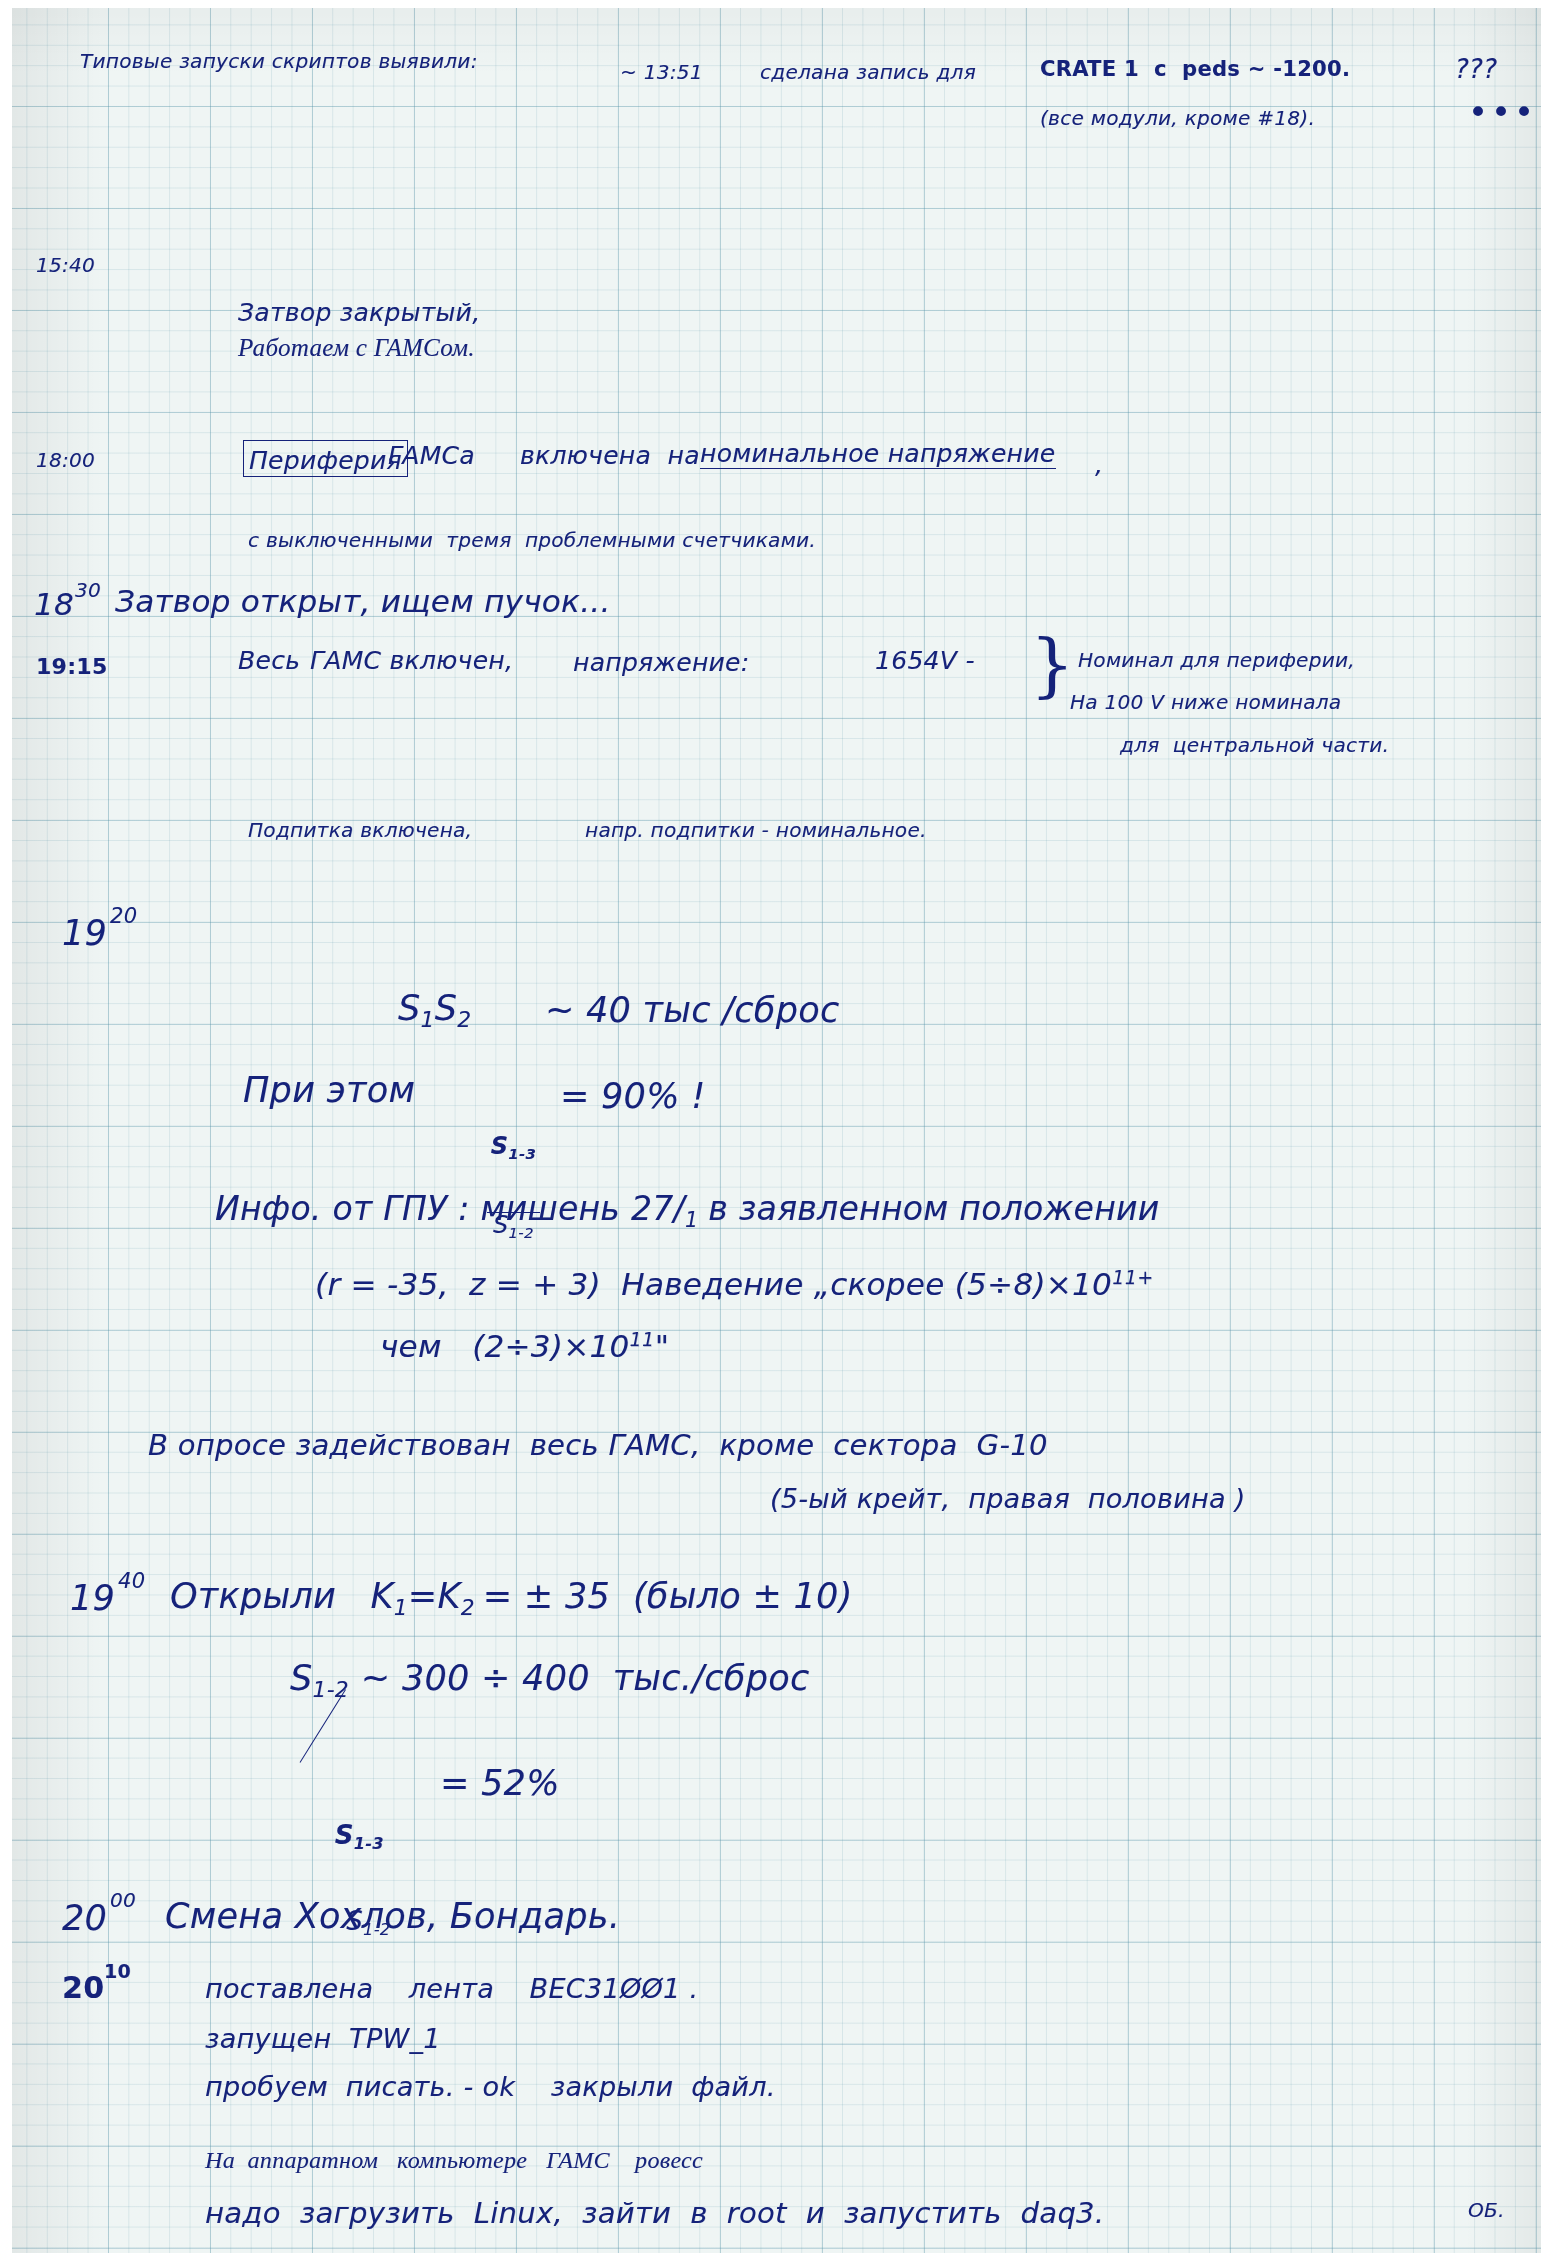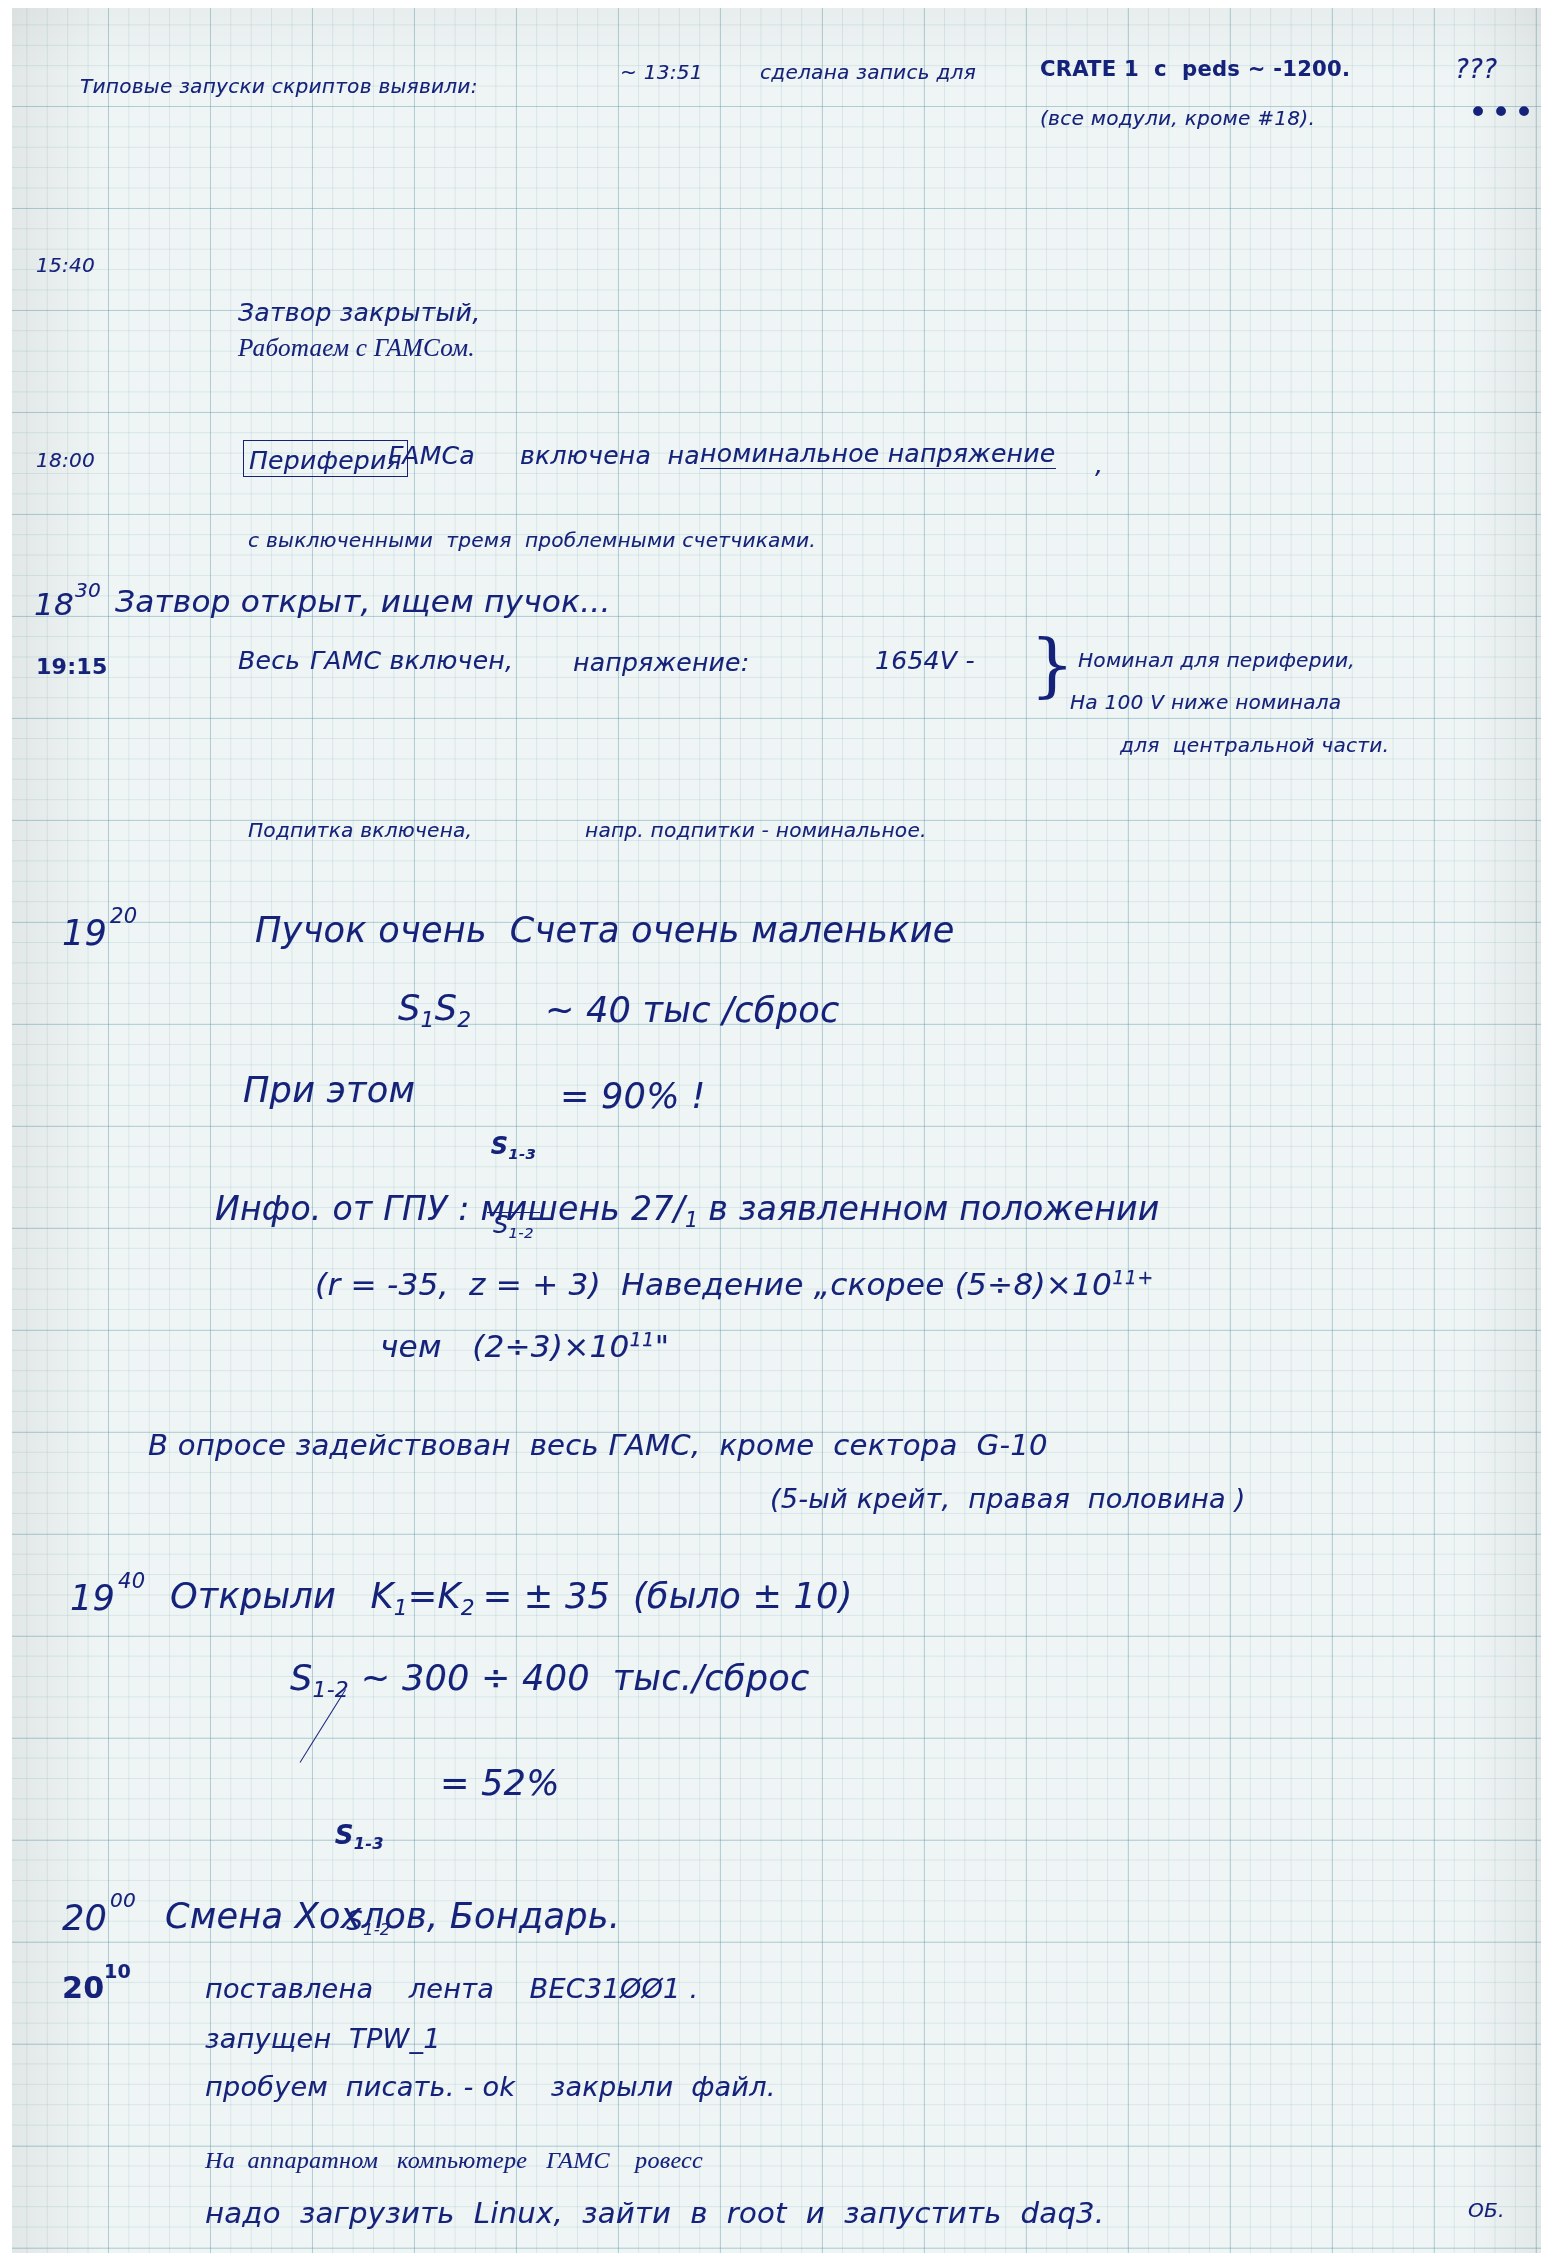--- a/index.html
+++ b/index.html
@@ -115,21 +115,21 @@
   }
 </style>
 </head>
 <body>
 
 <div id="page">
   <div class="paper"></div>
   <div class="grid-sheet"></div>
   <div class="scan-shade"></div>
 
-  <div class="hw small" style="left:80px; top:76px;">Типовые запуски скриптов выявили:</div>
+  <div class="hw small" style="left:80px; top:51px;">Типовые запуски скриптов выявили:</div>
   <div class="hw small" style="left:620px; top:62px;">~ 13:51</div>
   <div class="hw small" style="left:760px; top:62px;">сделана запись для</div>
   <div class="hw small bold" style="left:1040px; top:58px; font-size:21px;">CRATE 1  с  peds ~ -1200.</div>
   <div class="hw" style="left:1455px; top:56px; font-size:26px;">???</div>
   <div class="dots" style="left:1468px; top:92px;">•••</div>
   <div class="hw small" style="left:1040px; top:108px;">(все модули, кроме #18).</div>
 
   <div class="hw small" style="left:36px; top:255px;">15:40</div>
   <div class="hw med" style="left:238px; top:268px;margin-top:32px;">Затвор закрытый,</div>
   <div class="hw med" style="left:238px; top:335px;font-family:Liberation Serif, serif;">Работаем с ГАМСом.</div>
@@ -154,21 +154,20 @@
   <div class="brace" style="left:1030px; top:630px;">}</div>
   <div class="hw small" style="left:1078px; top:650px;">Номинал для периферии,</div>
   <div class="hw small" style="left:1070px; top:692px;">На 100 V ниже номинала</div>
   <div class="hw small" style="left:1120px; top:735px;">для  центральной части.</div>
 
   <div class="hw small" style="left:248px; top:820px;">Подпитка включена,</div>
   <div class="hw small" style="left:585px; top:820px;">напр. подпитки - номинальное.</div>
 
   <div class="hw xbig" style="left:62px; top:915px;">19</div>
   <div class="hw" style="left:110px; top:905px; font-size:21px;">20</div>
-  <div class="hw xbig" style="left:255px; top:912px;">Пучок очень  Счета очень маленькие</div>
 
   <div class="hw xbig" style="left:398px; top:990px;"><span>S</span><span class="sub">1</span><span>S</span><span class="sub">2</span></div>
   <div class="hw xbig" style="left:545px; top:992px;">~ 40 тыс /сброс</div>
 
   <div class="hw xbig" style="left:243px; top:1072px;">При этом</div>
   <div class="hw" style="left:455px; top:1058px; font-size:24px;">
     <span class="frac">
       <span class="num"><span>S</span><span class="sub">1-3</span></span>
       <span class="den"><span>S</span><span class="sub">1-2</span></span>
     </span>

